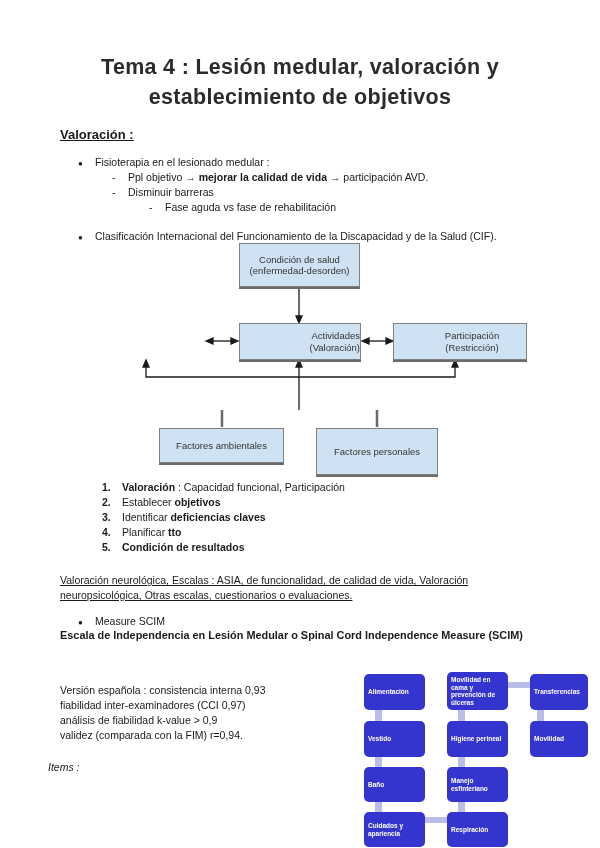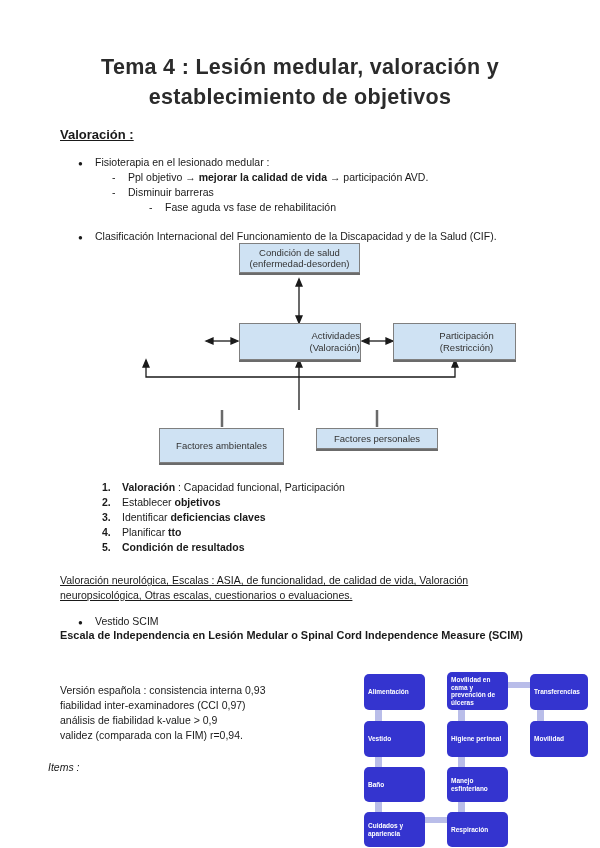--- a/index.html
+++ b/index.html
@@ -104,36 +104,36 @@
       <polygon points="146,117 143,124 149,124"></polygon>
       <polygon points="455,117 452,124 458,124"></polygon>
       <line x1="299" y1="121" x2="299" y2="167"></line>
       <polygon points="299,117 296,124 302,124"></polygon>
     </g>
     <g stroke="#6a6a6a" stroke-width="2.5">
       <line x1="222" y1="167" x2="222" y2="184"></line>
       <line x1="377" y1="167" x2="377" y2="184"></line>
     </g>
   </svg>
-  <div class="cif-box" style="left:239px; top:0; width:121px; height:30px;">
+  <div class="cif-box" style="left:239px; top:0; width:121px; height:44px;">
     <span>Condición de salud</span>
     <span>(enfermedad-desorden)</span>
   </div>
   <div class="cif-box" style="left:239px; top:80px; width:122px; height:37px;align-items:flex-end;">
     <span>Actividades</span>
     <span>(Valoración)</span>
   </div>
-  <div class="cif-box" style="left:393px; top:80px; width:123px; height:37px;padding-left:24px;">
+  <div class="cif-box" style="left:393px; top:80px; width:134px; height:37px;padding-left:24px;">
     <span>Participación</span>
     <span>(Restricción)</span>
   </div>
   <div class="cif-box" style="left:159px; top:185px; width:125px; height:35px;">
     <span>Factores ambientales</span>
   </div>
-  <div class="cif-box" style="left:316px; top:185px; width:122px; height:21px;">
+  <div class="cif-box" style="left:316px; top:185px; width:122px; height:47px;">
     <span>Factores personales</span>
   </div>
 </div>
 
 <div class="steps-item" style="top:481px;">
   <span class="num">1.</span><span></span><b>Valoración</b><span> : Capacidad funcional, Participación</span>
 </div>
 <div class="steps-item" style="top:496px;">
   <span class="num">2.</span><span>Establecer </span><b>objetivos</b><span></span>
 </div>
@@ -147,21 +147,21 @@
   <span class="num">5.</span><span></span><b>Condición de resultados</b><span></span>
 </div>
 
 <div class="abs para" style="top:573px; left:60px;text-decoration:underline;">
   <div>Valoración neurológica, Escalas : ASIA, de funcionalidad, de calidad de vida, Valoración</div>
   <div>neuropsicológica, Otras escalas, cuestionarios o evaluaciones.</div>
 </div>
 
 <div class="abs t" style="top:615px; left:95px;">
   <span class="marker-dot" style="left:-17px;">●</span>
-  <span>Vestido SCIM</span>
+  <span>Measure SCIM</span>
 </div>
 
 <div class="abs bold-heading" style="top:629px; left:60px;">Escala de Independencia en Lesión Medular o Spinal Cord Independence Measure (SCIM)</div>
 
 <div class="abs para" style="top:683px; left:60px;">
   <div>Versión española : consistencia interna 0,93</div>
   <div>fiabilidad inter-examinadores (CCI 0,97)</div>
   <div>análisis de fiabilidad k-value &gt; 0,9</div>
   <div>validez (comparada con la FIM) r=0,94.</div>
 </div>

